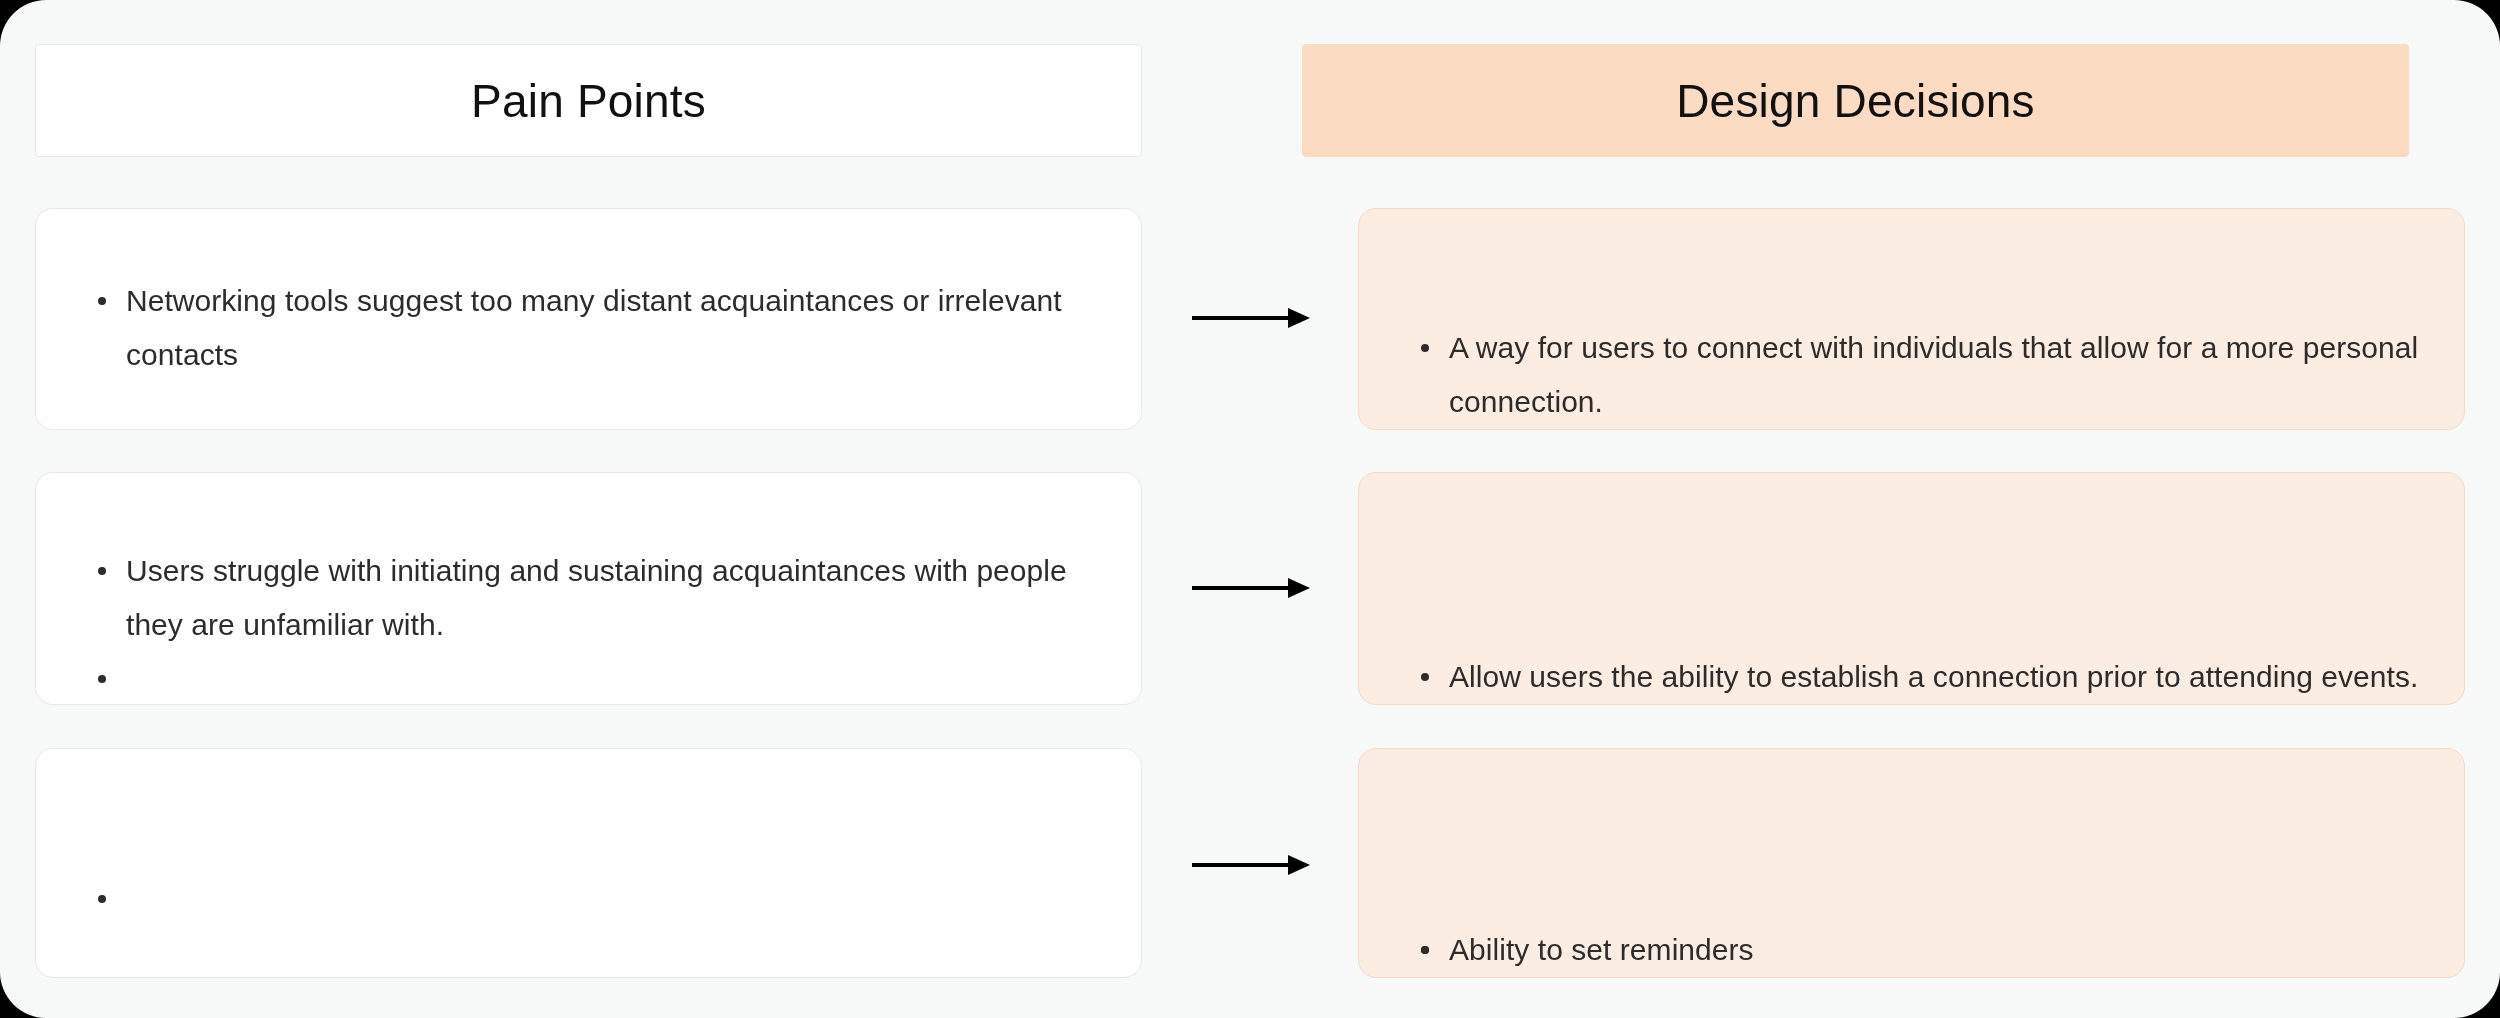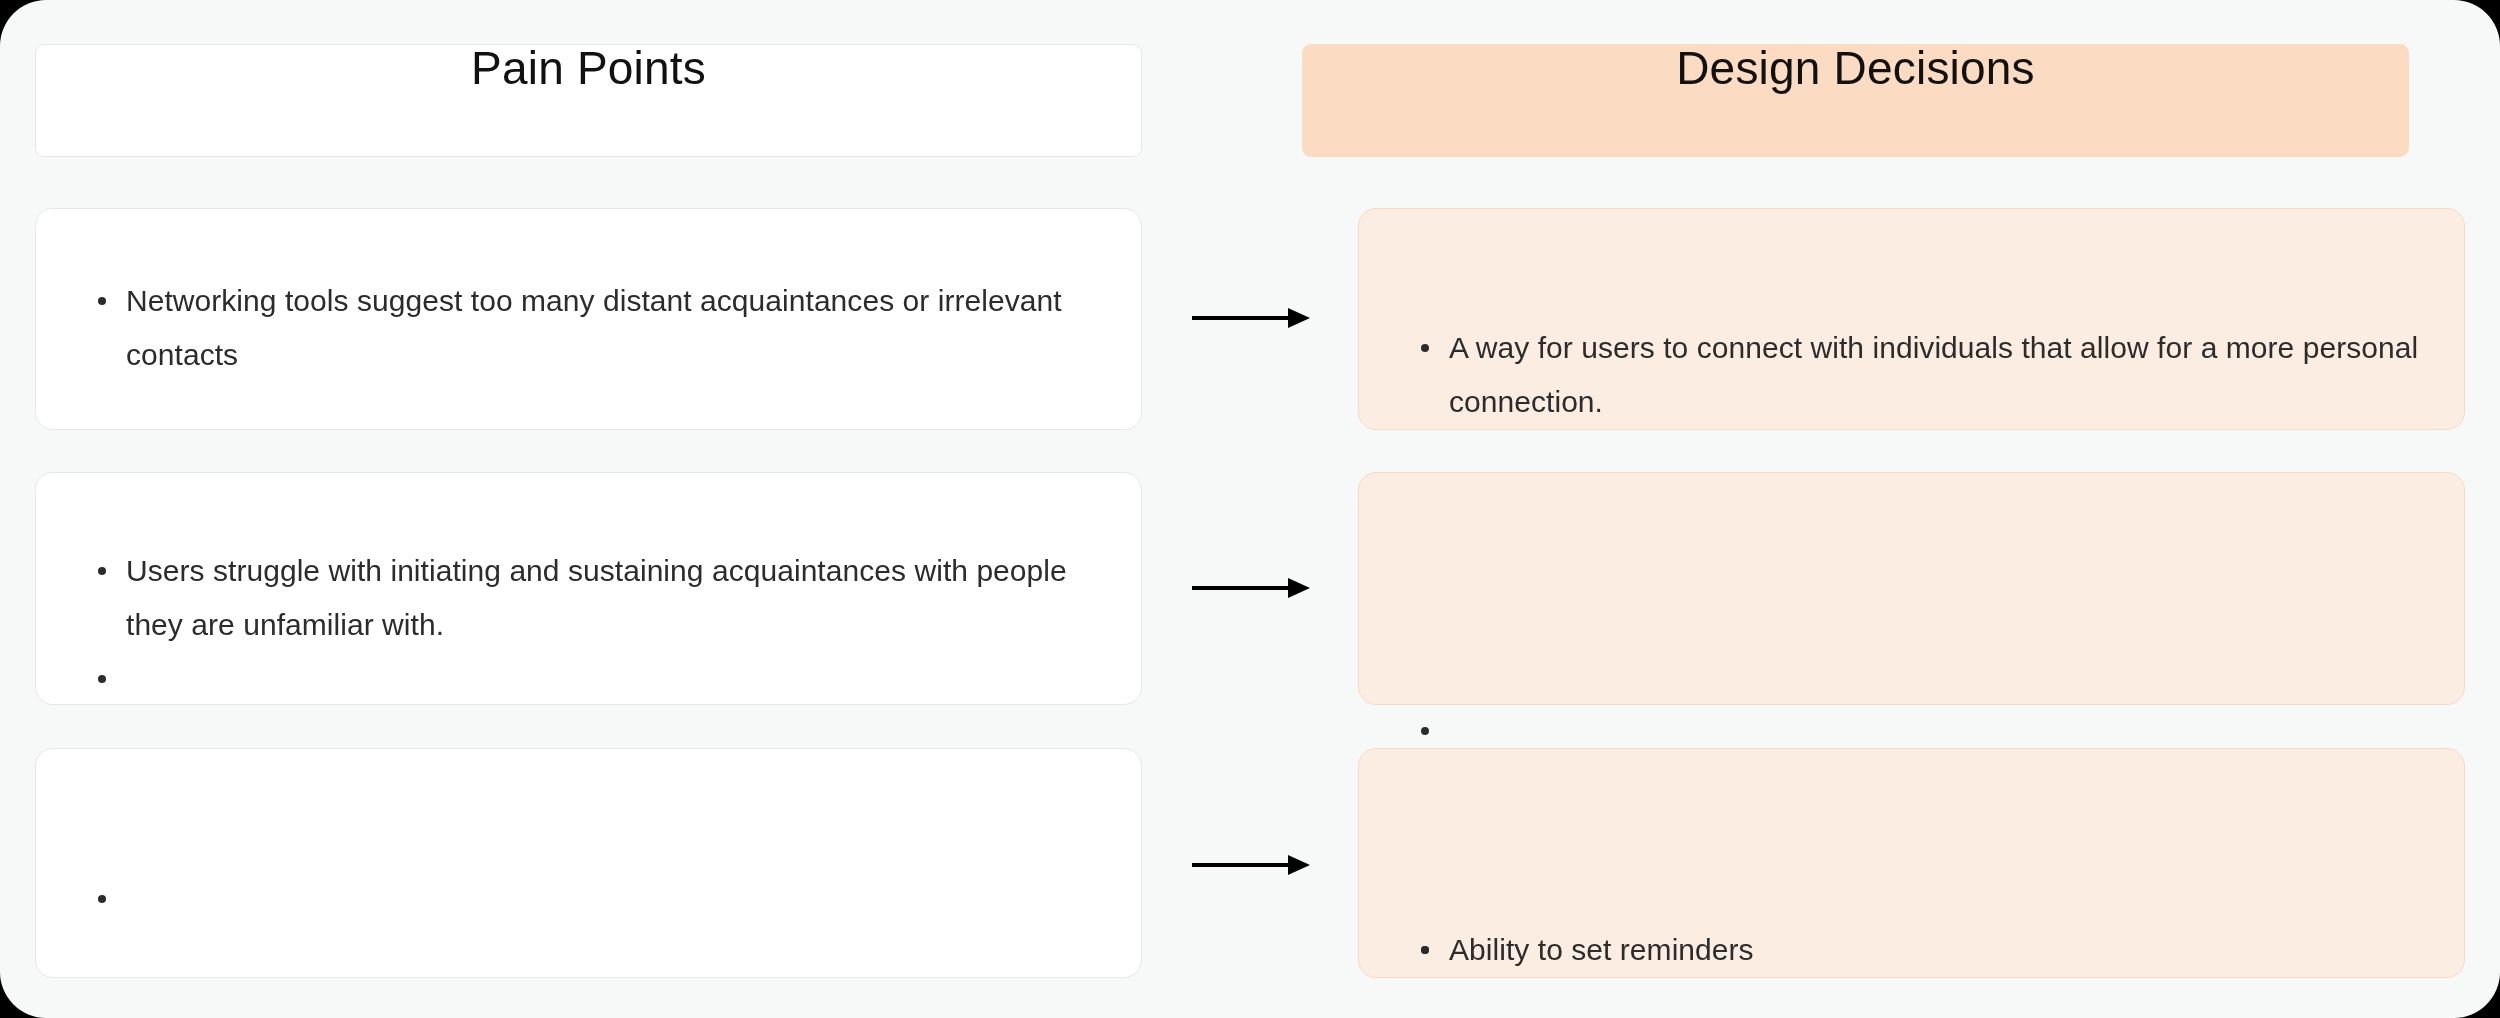--- a/index.html
+++ b/index.html
@@ -25,23 +25,23 @@
     left: 0;
     top: 0;
     width: 2500px;
     height: 1018px;
   }
 
   
   .header-card {
     position: absolute;
     display: flex;
-    align-items: flex-start;
+    align-items: center;
     justify-content: center;
-    border-radius: 9px;
+    border-radius: 4px;
     box-sizing: border-box;
   }
 
   .header-card.left {
     left: 35px;
     top: 44px;
     width: 1107px;
     height: 113px;
     background: #FFFFFF;
     border: 1.5px solid #E7E7E7;
@@ -196,20 +196,21 @@
         <svg viewBox="0 0 118 26" xmlns="http://www.w3.org/2000/svg" aria-hidden="true">
           <line x1="0" y1="13" x2="100" y2="13" stroke="#000000" stroke-width="4"></line>
           <polygon points="96,3 118,13 96,23" fill="#000000"></polygon>
         </svg>
       </div>
 
       <div class="card right">
         <ul class="bullets">
           <li>
             <span class="dot"></span>
+            <span>Allow users the ability to establish a connection prior to attending events.</span>
           </li>
         </ul>
       </div>
     </div>
 
     <div class="row-3">
       <div class="card left">
         <ul class="bullets">
           <li>
             <span class="dot"></span>

